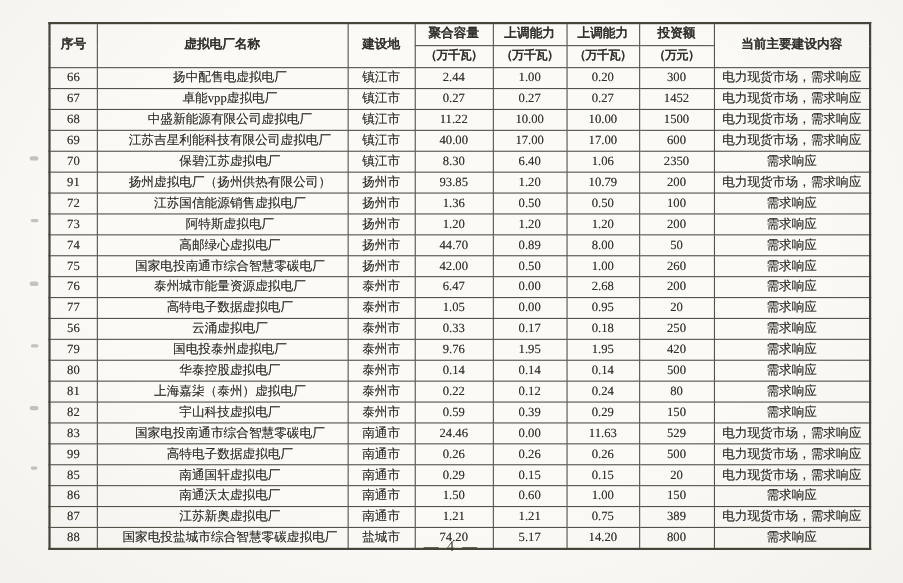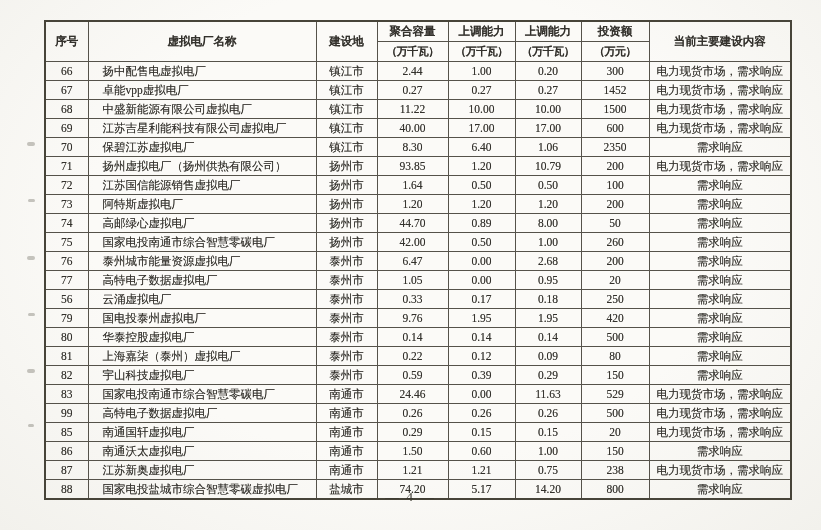--- a/index.html
+++ b/index.html
@@ -41,21 +41,21 @@
   table.vpp thead th {
     font-weight: bold;
     height: 19px;
     font-size: 11.5px;
   }
   table.vpp thead tr.unit-row th {
     font-size: 11px;
     letter-spacing: -0.5px;
   }
   table.vpp td.name-cell {
-    text-align: left;
+    text-align: center;
     padding-left: 14px;
   }
   .page-number {
     position: absolute;
     left: 0;
     right: 0;
     top: 489px;
     text-align: center;
     font-size: 13.5px;
     color: #3a382f;
@@ -160,34 +160,34 @@
           <td>70</td>
           <td class="name-cell">保碧江苏虚拟电厂</td>
           <td>镇江市</td>
           <td>8.30</td>
           <td>6.40</td>
           <td>1.06</td>
           <td>2350</td>
           <td>需求响应</td>
         </tr>
         <tr>
-          <td>71</td>
+          <td>91</td>
           <td class="name-cell">扬州虚拟电厂（扬州供热有限公司）</td>
           <td>扬州市</td>
           <td>93.85</td>
           <td>1.20</td>
           <td>10.79</td>
           <td>200</td>
           <td>电力现货市场，需求响应</td>
         </tr>
         <tr>
           <td>72</td>
           <td class="name-cell">江苏国信能源销售虚拟电厂</td>
           <td>扬州市</td>
-          <td>1.64</td>
+          <td>1.36</td>
           <td>0.50</td>
           <td>0.50</td>
           <td>100</td>
           <td>需求响应</td>
         </tr>
         <tr>
           <td>73</td>
           <td class="name-cell">阿特斯虚拟电厂</td>
           <td>扬州市</td>
           <td>1.20</td>
@@ -265,21 +265,21 @@
           <td>0.14</td>
           <td>500</td>
           <td>需求响应</td>
         </tr>
         <tr>
           <td>81</td>
           <td class="name-cell">上海嘉柒（泰州）虚拟电厂</td>
           <td>泰州市</td>
           <td>0.22</td>
           <td>0.12</td>
-          <td>0.09</td>
+          <td>0.24</td>
           <td>80</td>
           <td>需求响应</td>
         </tr>
         <tr>
           <td>82</td>
           <td class="name-cell">宇山科技虚拟电厂</td>
           <td>泰州市</td>
           <td>0.59</td>
           <td>0.39</td>
           <td>0.29</td>
@@ -326,21 +326,21 @@
           <td>150</td>
           <td>需求响应</td>
         </tr>
         <tr>
           <td>87</td>
           <td class="name-cell">江苏新奥虚拟电厂</td>
           <td>南通市</td>
           <td>1.21</td>
           <td>1.21</td>
           <td>0.75</td>
-          <td>238</td>
+          <td>389</td>
           <td>电力现货市场，需求响应</td>
         </tr>
         <tr>
           <td>88</td>
           <td class="name-cell">国家电投盐城市综合智慧零碳虚拟电厂</td>
           <td>盐城市</td>
           <td>74.20</td>
           <td>5.17</td>
           <td>14.20</td>
           <td>800</td>

